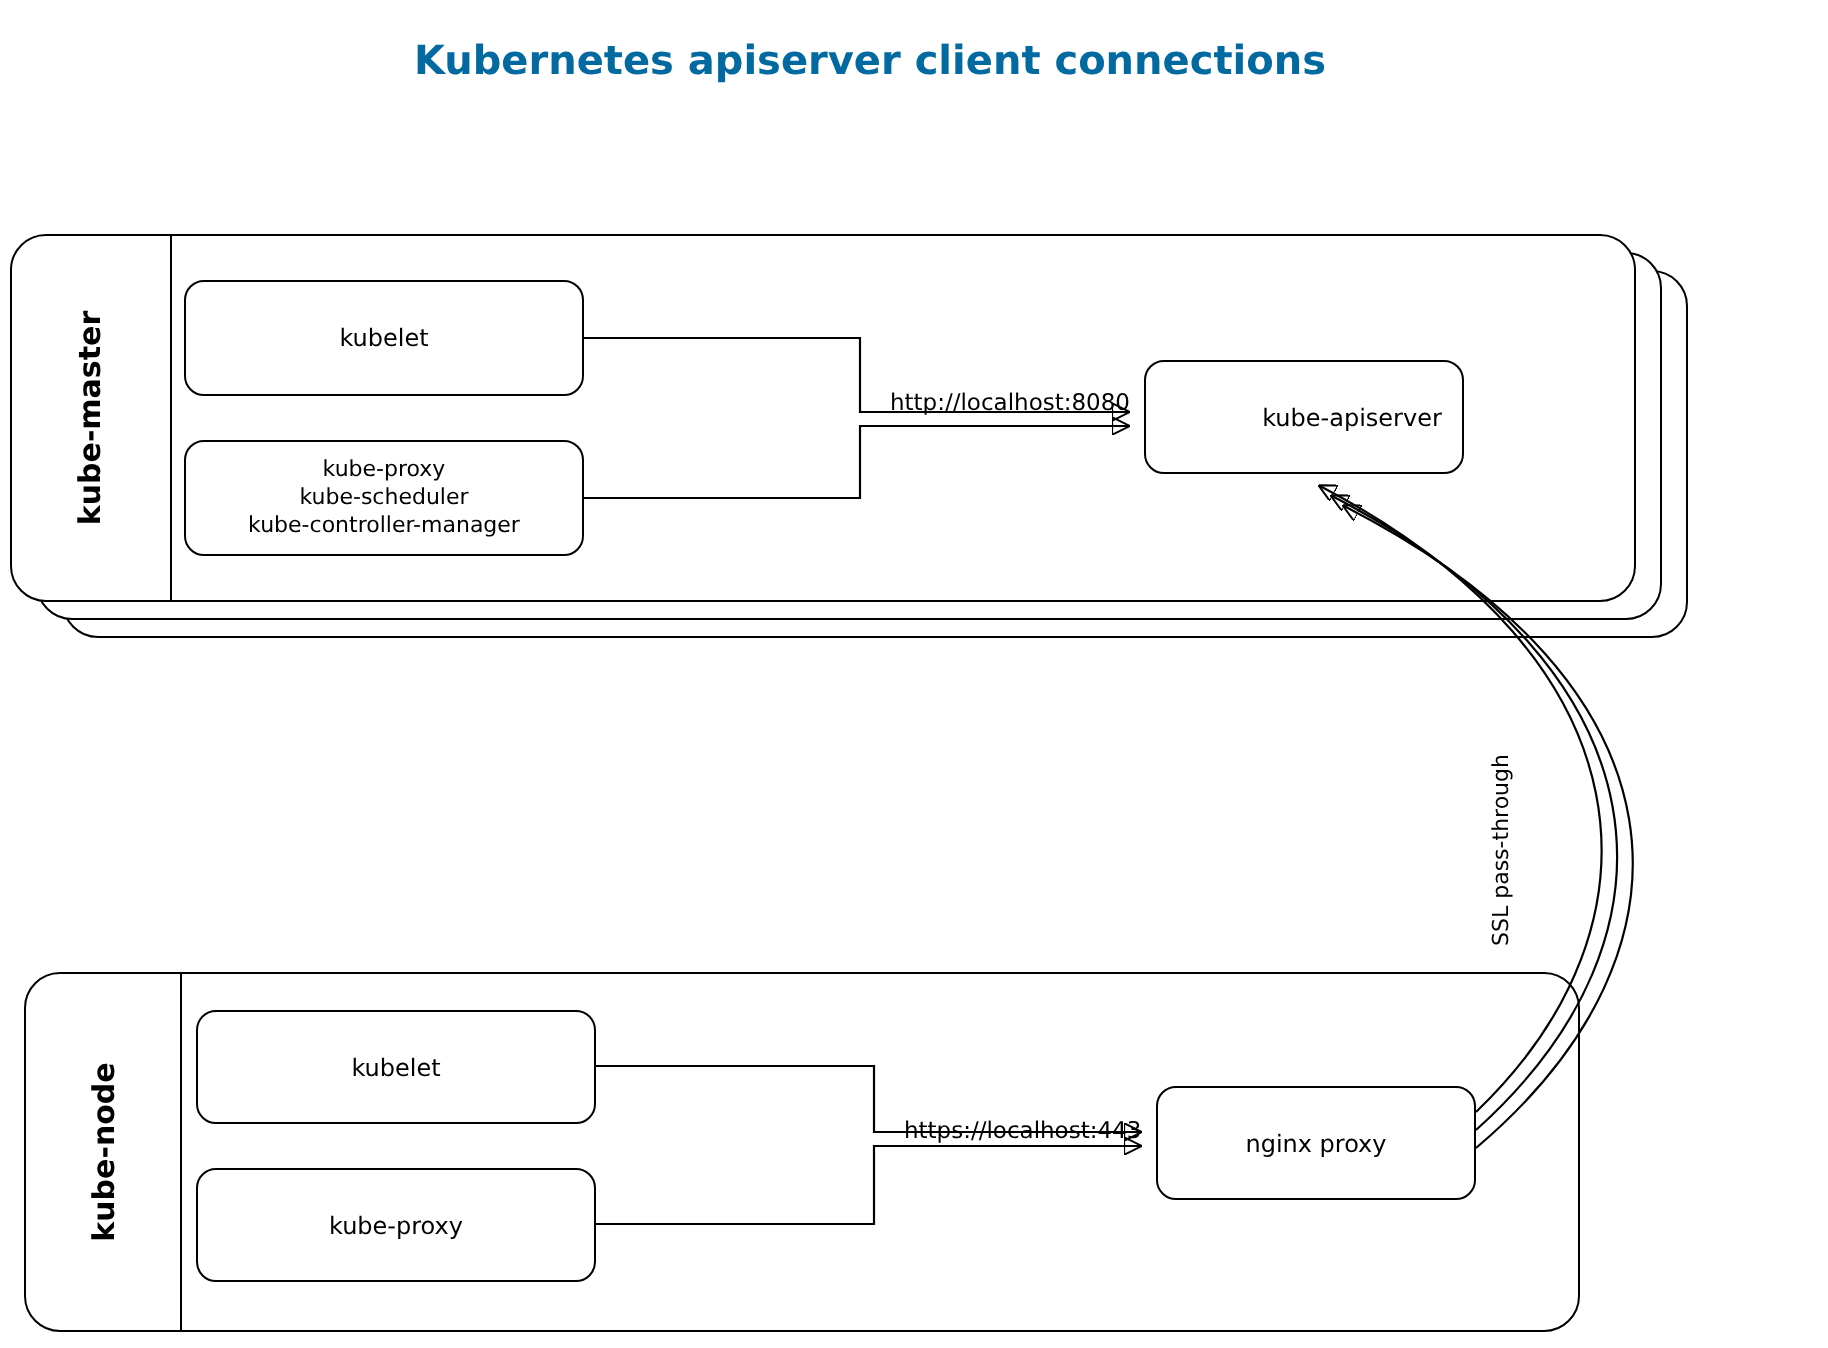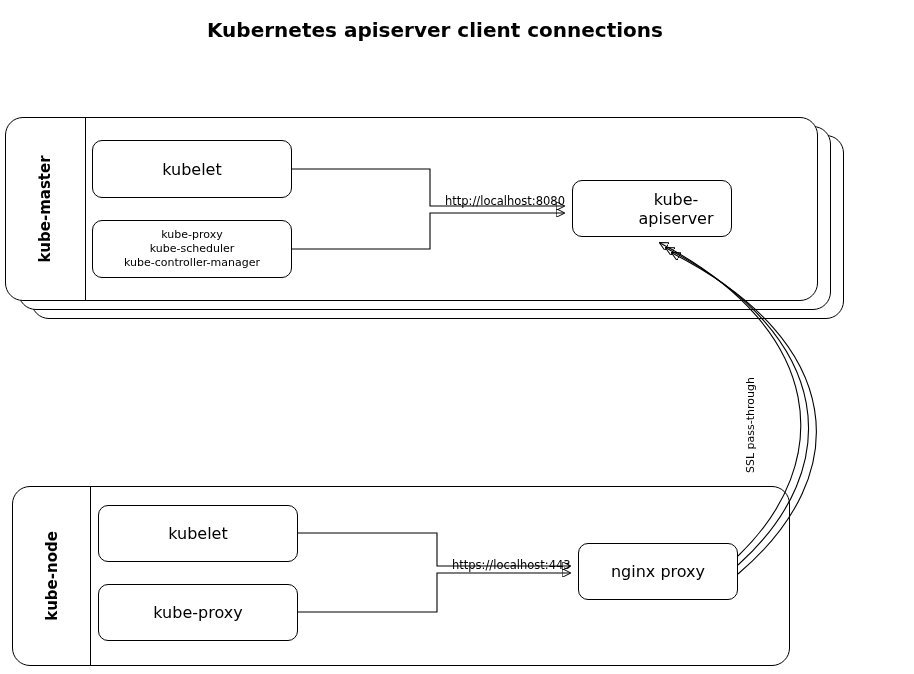--- a/index.html
+++ b/index.html
@@ -16,21 +16,21 @@
     overflow: hidden;
   }
   .title {
     position: absolute;
     left: 0;
     top: 18px;
     width: 870px;
     text-align: center;
     font-size: 20px;
     font-weight: bold;
-    color: #000000;
+    color: #0369a1;
   }
   .group {
     position: absolute;
     background: #ffffff;
     border: 1.5px solid #000;
     border-radius: 18px;
     box-sizing: border-box;
   }
   .g-master { left: 5px;  top: 117px; width: 813px; height: 184px; }
   .g-master-s1 { left: 18px; top: 126px; width: 813px; height: 184px; }
@@ -61,21 +61,21 @@
   .box {
     position: absolute;
     background: #ffffff;
     border: 1.2px solid #000;
     border-radius: 10px;
     box-sizing: border-box;
     display: flex;
     align-items: center;
     justify-content: center;
     text-align: center;
-    font-size: 16px;
+    font-size: 12px;
     color: #000;
     z-index: 3;
   }
   .b-m-kubelet  { left: 92px;  top: 140px; width: 200px; height: 58px; }
   .b-m-services { left: 92px;  top: 220px; width: 200px; height: 58px; font-size: 11px; line-height: 14px; white-space: pre-line; }
   .b-m-api      { left: 572px; top: 180px; width: 160px; height: 57px; padding-left: 48px; }
   .b-n-kubelet  { left: 98px;  top: 505px; width: 200px; height: 57px; }
   .b-n-proxy    { left: 98px;  top: 584px; width: 200px; height: 57px; }
   .b-n-nginx    { left: 578px; top: 543px; width: 160px; height: 57px; text-align: right; }
   .edge-label {

